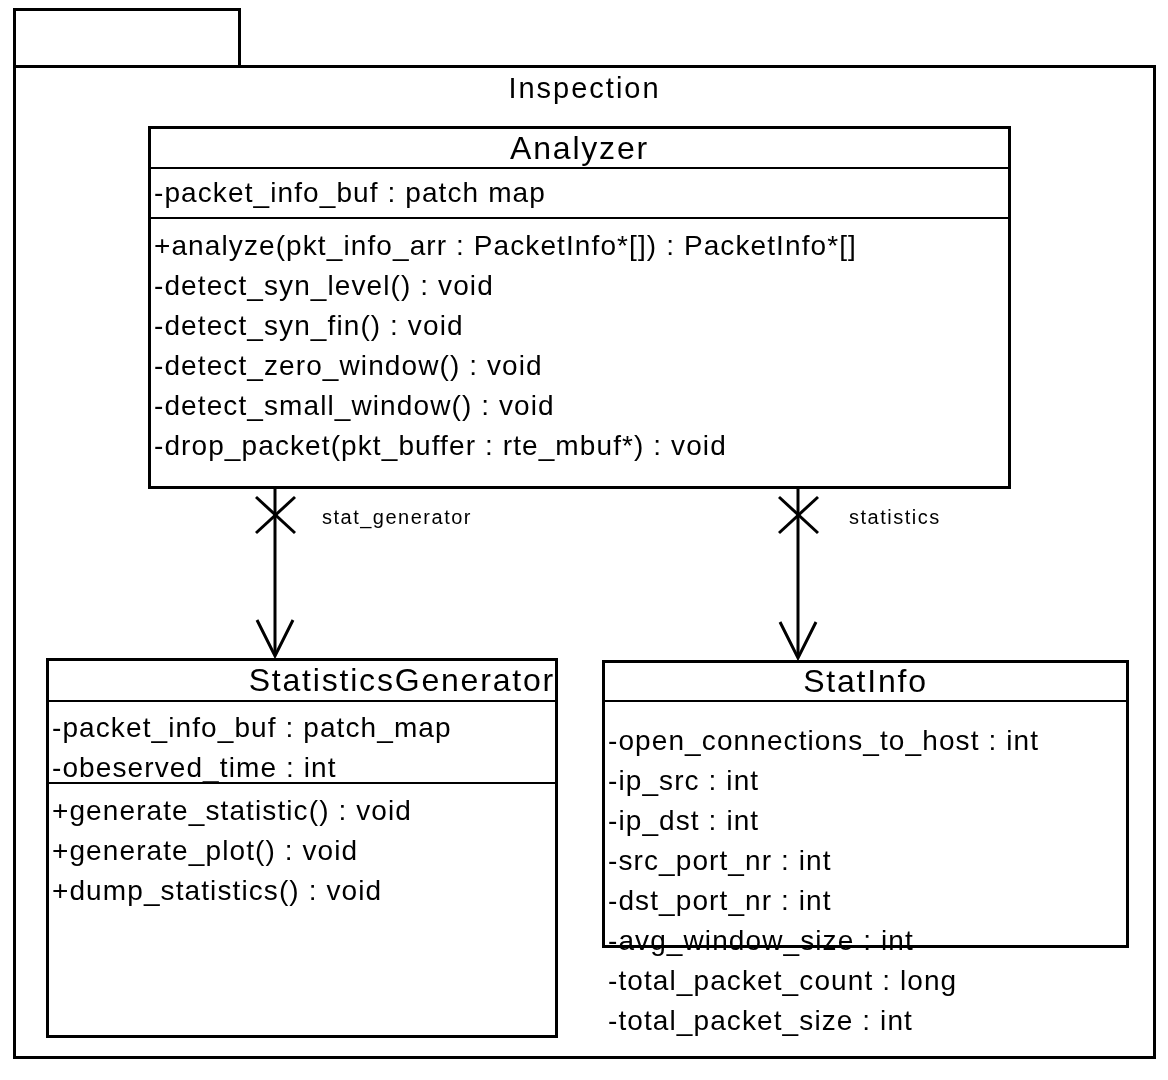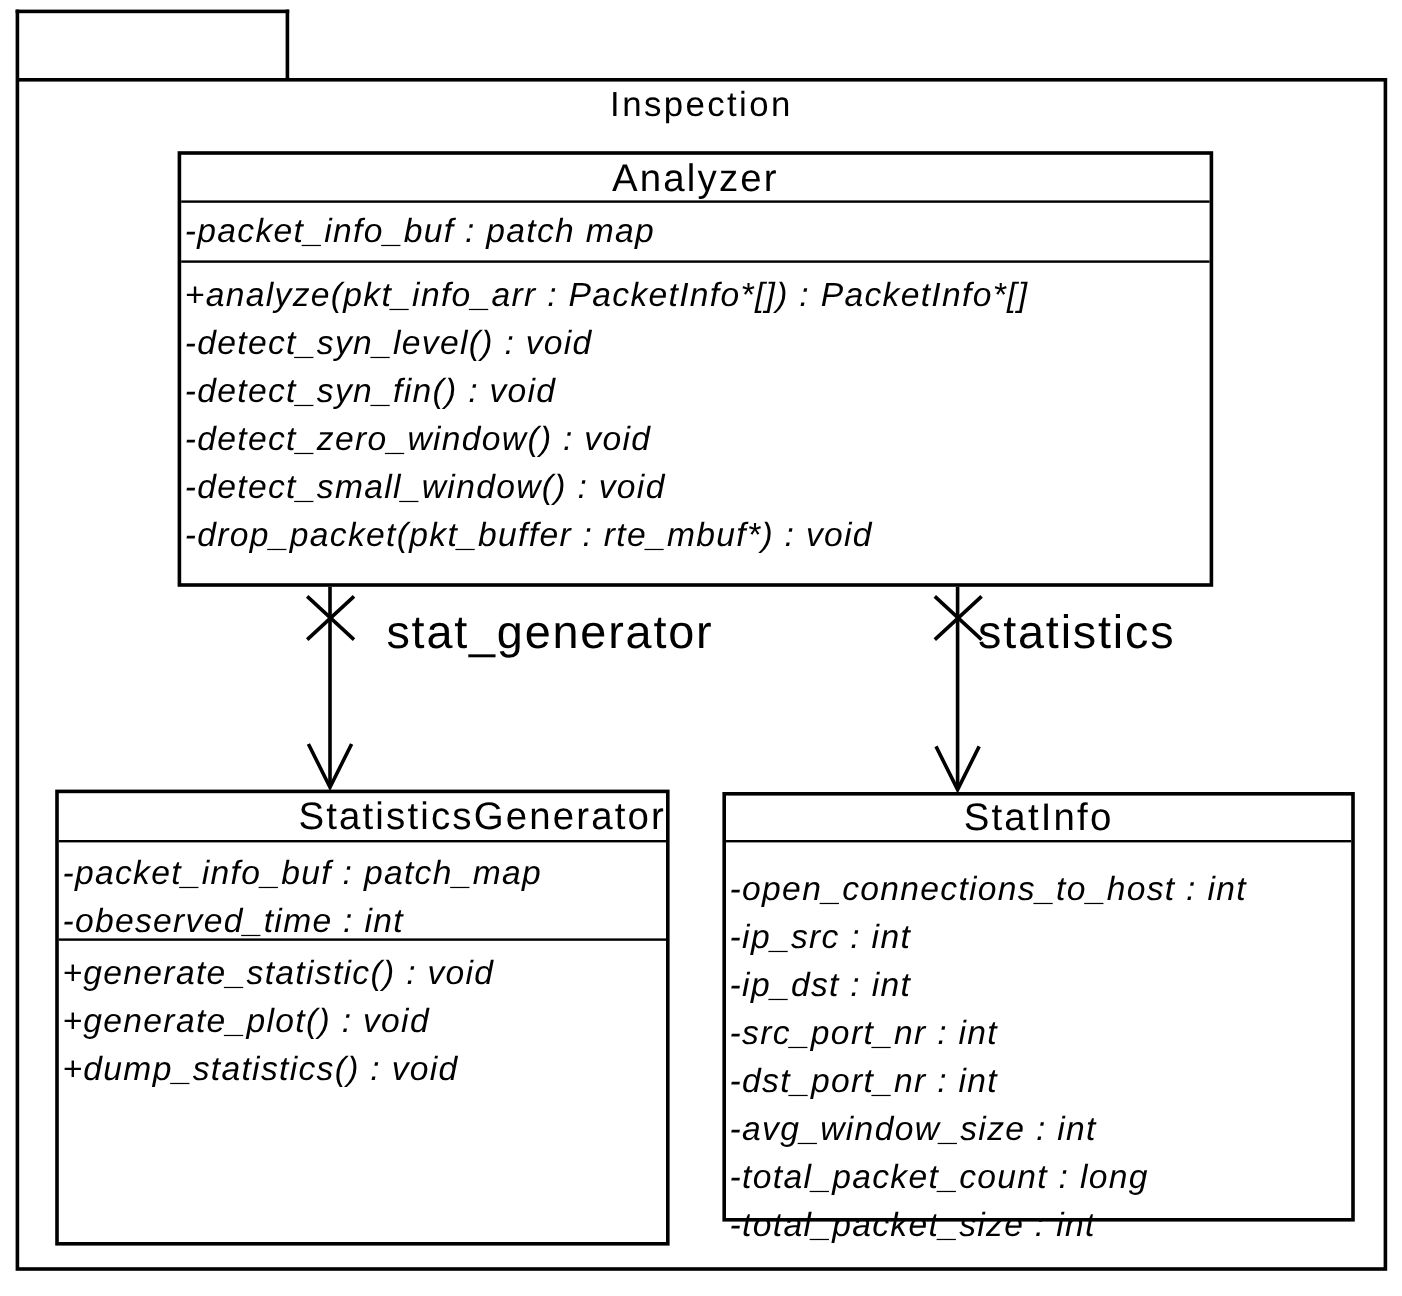--- a/index.html
+++ b/index.html
@@ -53,52 +53,51 @@
     border-bottom: 2px solid #000;
   }
   .compartment { border-bottom: 2px solid #000; }
   .compartment:last-child { border-bottom: none; }
   .row {
     font-size: 28px;
     letter-spacing: 1.1px;
     line-height: 40px;
     padding-left: 3px;
     white-space: nowrap;
-    font-style: italic;
   }
   .class-analyzer { left: 148px; top: 126px; width: 863px; height: 363px; }
   .class-analyzer .title { line-height: 38px; height: 40px; }
   .class-analyzer .attrs { height: 50px; }
   .class-analyzer .attrs .row { line-height: 47px; }
   .class-analyzer .methods { padding-top: 7px; }
 
   .class-statgen { left: 46px; top: 658px; width: 512px; height: 380px; }
   .class-statgen .title { line-height: 39px; height: 41px; text-align: right; }
   .class-statgen .attrs { height: 82px; padding-top: 6px; }
   .class-statgen .methods { padding-top: 7px; }
 
-  .class-statinfo { left: 602px; top: 660px; width: 527px; height: 358px; }
+  .class-statinfo { left: 602px; top: 660px; width: 527px; height: 288px; }
   .class-statinfo .title { line-height: 37px; height: 39px; }
   .class-statinfo .attrs { padding-top: 19px; }
 
   
   .arrow-layer {
     position: absolute;
     left: 0; top: 0;
     width: 1168px; height: 1080px;
     pointer-events: none;
   }
   .assoc-label {
     position: absolute;
-    font-size: 39px;
+    font-size: 20px;
     letter-spacing: 1.5px;
     white-space: nowrap;
   }
   .label-statgen { left: 322px; top: 506px; }
-  .label-statistics { left: 815px; top: 506px; }
+  .label-statistics { left: 849px; top: 506px; }
 </style>
 </head>
 <body>
 
 <div class="canvas">
 
   <div class="package-tab"></div>
   <div class="package-body"></div>
   <div class="package-title">Inspection</div>
 

